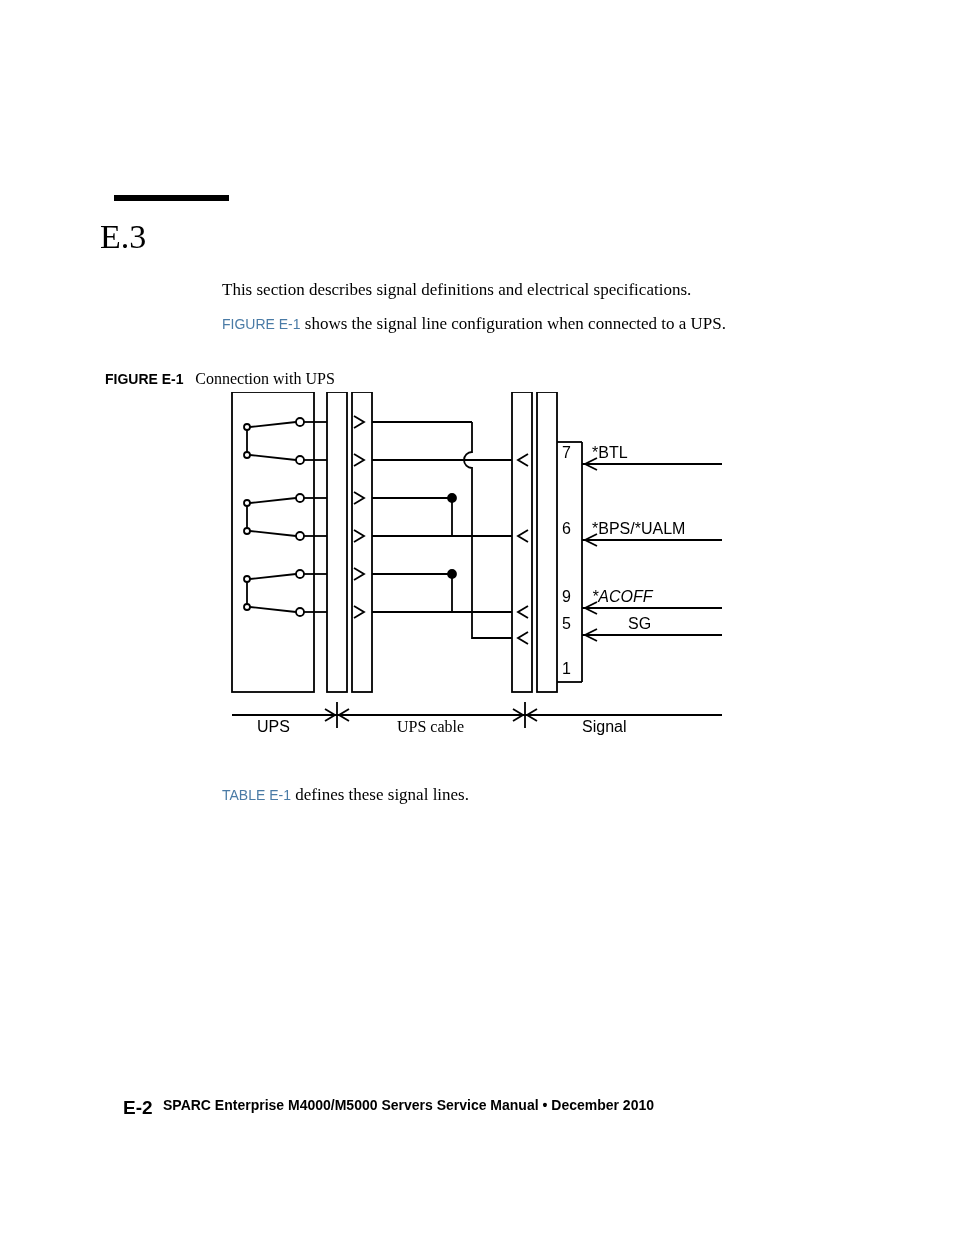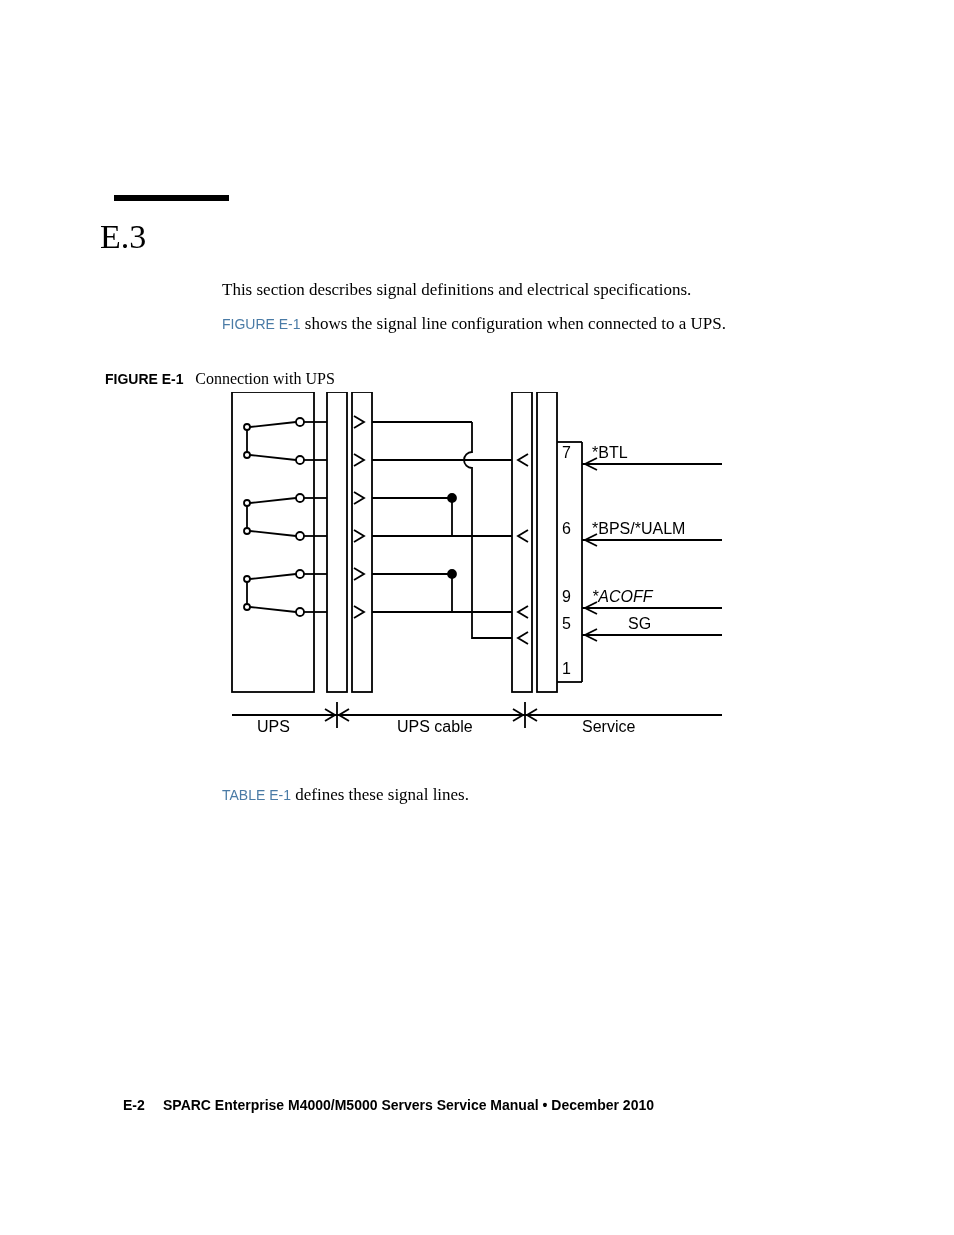--- a/index.html
+++ b/index.html
@@ -94,21 +94,21 @@
   .table-ref {
     color: #4a7ba6;
     font-size: 14px;
     font-family: Arial, Helvetica, sans-serif;
   }
   .footer-pg {
     position: absolute;
     left: 123px;
     top: 1097px;
     font-family: Arial, Helvetica, sans-serif;
-    font-size: 14px;
+    font-size: 19px;
     font-weight: bold;
   }
   .footer-txt {
     position: absolute;
     left: 163px;
     top: 1097px;
     font-family: Arial, Helvetica, sans-serif;
     font-size: 14px;
     font-weight: bold;
   }
@@ -244,22 +244,22 @@
     <div class="sig-label" style="left:340px; top:268px;">1</div>
 
     
     <div class="sig-label" style="left:370px; top:52px;">*BTL</div>
     <div class="sig-label" style="left:370px; top:128px;">*BPS/*UALM</div>
     <div class="sig-label" style="left:370px; top:196px;font-style:italic;">*ACOFF</div>
     <div class="sig-label" style="left:370px; top:223px;margin-left:36px;">SG</div>
 
     
     <div class="sig-label" style="left:35px; top:326px;">UPS</div>
-    <div class="sig-label" style="left:175px; top:326px;">UPS cable</div>
-    <div class="sig-label" style="left:360px; top:326px;">Service</div>
+    <div class="sig-label" style="left:175px; top:326px;font-family:Liberation Serif, serif;">UPS cable</div>
+    <div class="sig-label" style="left:360px; top:326px;">Signal</div>
   </div>
 
   <div class="after-fig">
     <span class="table-ref">TABLE E-1</span><span> defines these signal lines.</span>
   </div>
 
   <div class="footer-pg">E-2</div>
   <div class="footer-txt">SPARC Enterprise M4000/M5000 Servers Service Manual  •  December 2010</div>
 </div>
 

